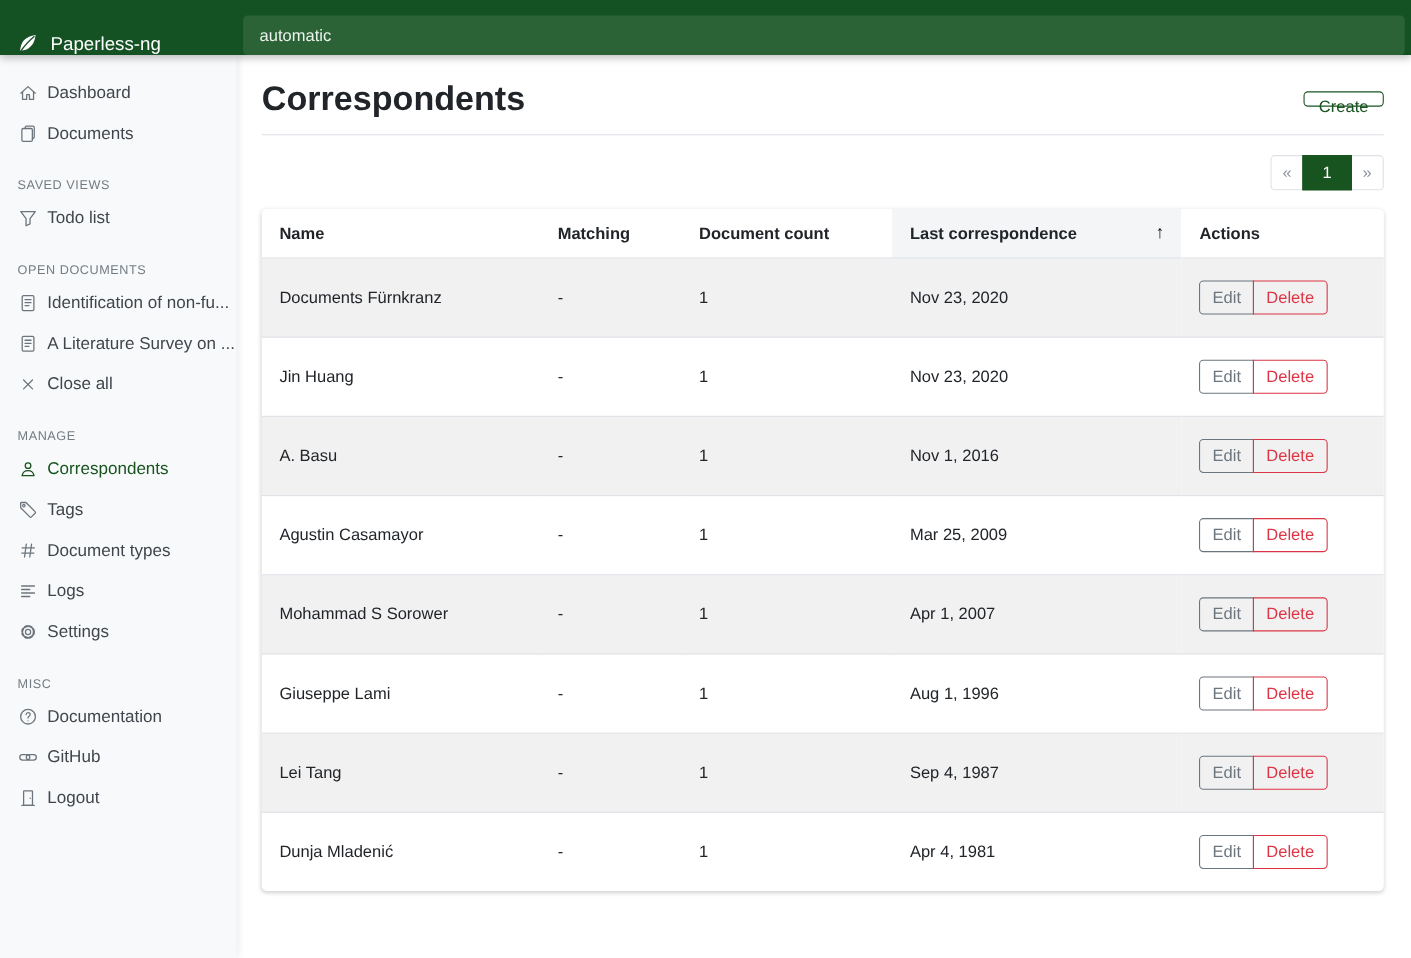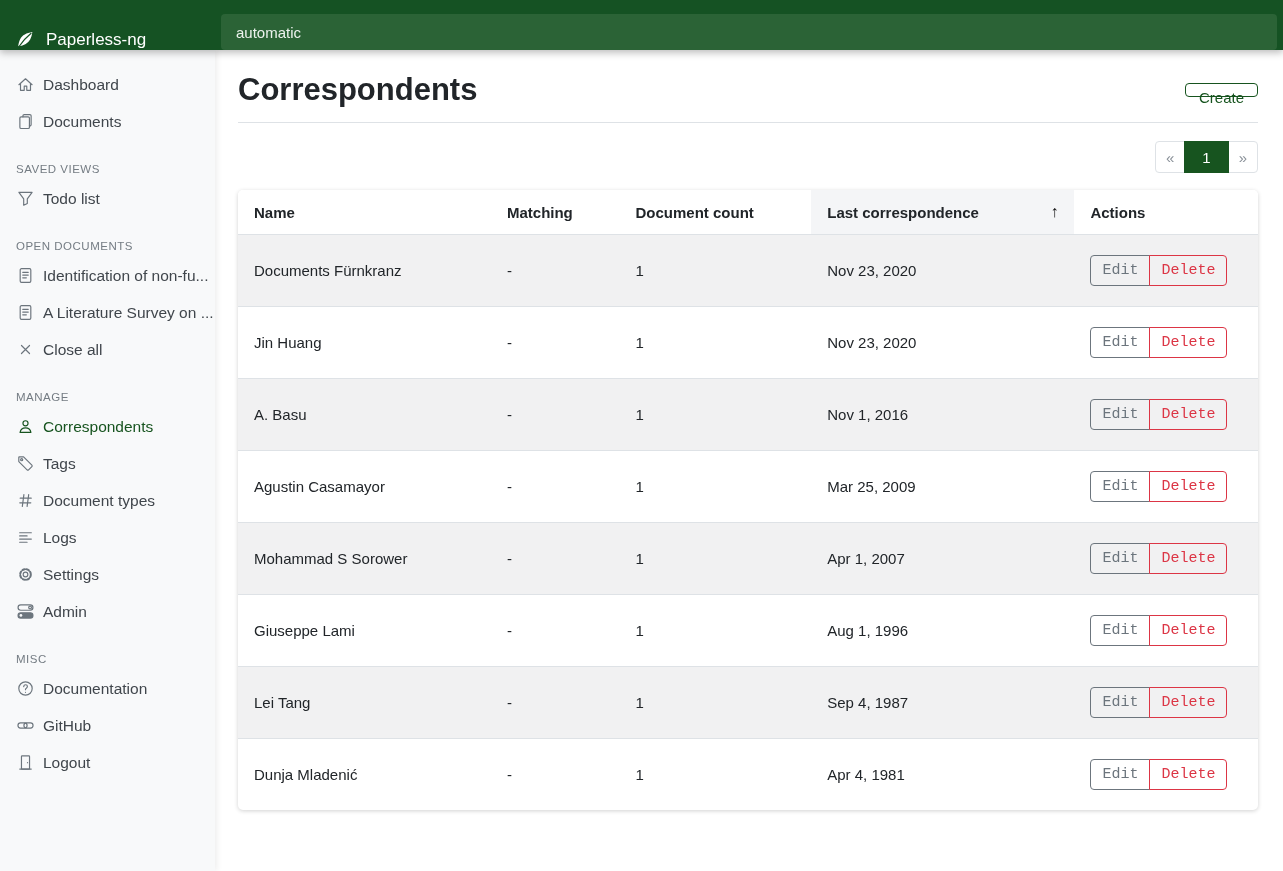--- a/index.html
+++ b/index.html
@@ -87,21 +87,21 @@
   table { width:100%; border-collapse:collapse; font-size:15px; color:#212529; }
   th {
     text-align:left; font-weight:700; padding:13px 16px; background:#fff;
     font-size:15px; cursor:pointer;
   }
   th.sorted { background:#f4f5f7; }
   th.sorted .th-inner { display:flex; justify-content:space-between; align-items:center; }
   .sort-arrow { font-weight:400; font-size:16px; color:#111; }
   tbody td { padding:17px 16px; border-top:1px solid #dee2e6; vertical-align:middle; }
   tbody tr:nth-child(odd) { background:#f1f1f2; }
-  td.td-actions { padding:20px 16px;font-family:Liberation Mono, monospace; }
+  td.td-actions { padding:20px 16px; }
   .btn-edit, .btn-delete {
     background:transparent; font-size:15px; padding:4px 11px; cursor:pointer;
     font-family:inherit; line-height:1.4;
   }
   .btn-edit { border:1px solid #6c757d; color:#6c757d; border-radius:4px 0 0 4px; }
   .btn-delete { border:1px solid #dc3545; color:#dc3545; border-radius:0 4px 4px 0; margin-left:-1px; position:relative; }
 </style>
 </head>
 <body>
 
@@ -210,31 +210,20 @@
     <span class="side-label">Logs</span>
   </div>
       <div class="side-item">
     <span class="side-icon">
           <svg viewBox="0 0 16 16" fill="none" stroke="currentColor" stroke-width="1.1" stroke-linecap="round" stroke-linejoin="round">
             <circle cx="8" cy="8" r="2.2"></circle>
             <circle cx="8" cy="8" r="5" stroke-width="1.9" stroke-dasharray="2.3 1.7"></circle>
           </svg>
         </span>
     <span class="side-label">Settings</span>
-  </div>
-      <div class="side-item">
-    <span class="side-icon">
-          <svg viewBox="0 0 16 16" fill="none" stroke="currentColor" stroke-width="1.1" stroke-linecap="round" stroke-linejoin="round">
-            <rect x="1" y="1.8" width="14" height="5" rx="2.5"></rect>
-            <circle cx="12.3" cy="4.3" r="1.3"></circle>
-            <rect x="1" y="9.2" width="14" height="5" rx="2.5" fill="currentColor"></rect>
-            <circle cx="3.7" cy="11.7" r="1.3" fill="#f8f9fa" stroke="none"></circle>
-          </svg>
-        </span>
-    <span class="side-label">Admin</span>
   </div>
       <div class="side-section-title">MISC</div>
       <div class="side-item">
     <span class="side-icon">
           <svg viewBox="0 0 16 16" fill="none" stroke="currentColor" stroke-width="1.1" stroke-linecap="round" stroke-linejoin="round">
             <circle cx="8" cy="8" r="6.3"></circle>
             <path d="M6.3 6.2c.1-1 .8-1.7 1.8-1.7 1 0 1.7.7 1.7 1.6 0 .8-.5 1.2-1 1.6-.5.3-.8.6-.8 1.2v.3"></path>
             <circle cx="8" cy="11.6" r=".55" fill="currentColor" stroke="none"></circle>
           </svg>
         </span>

